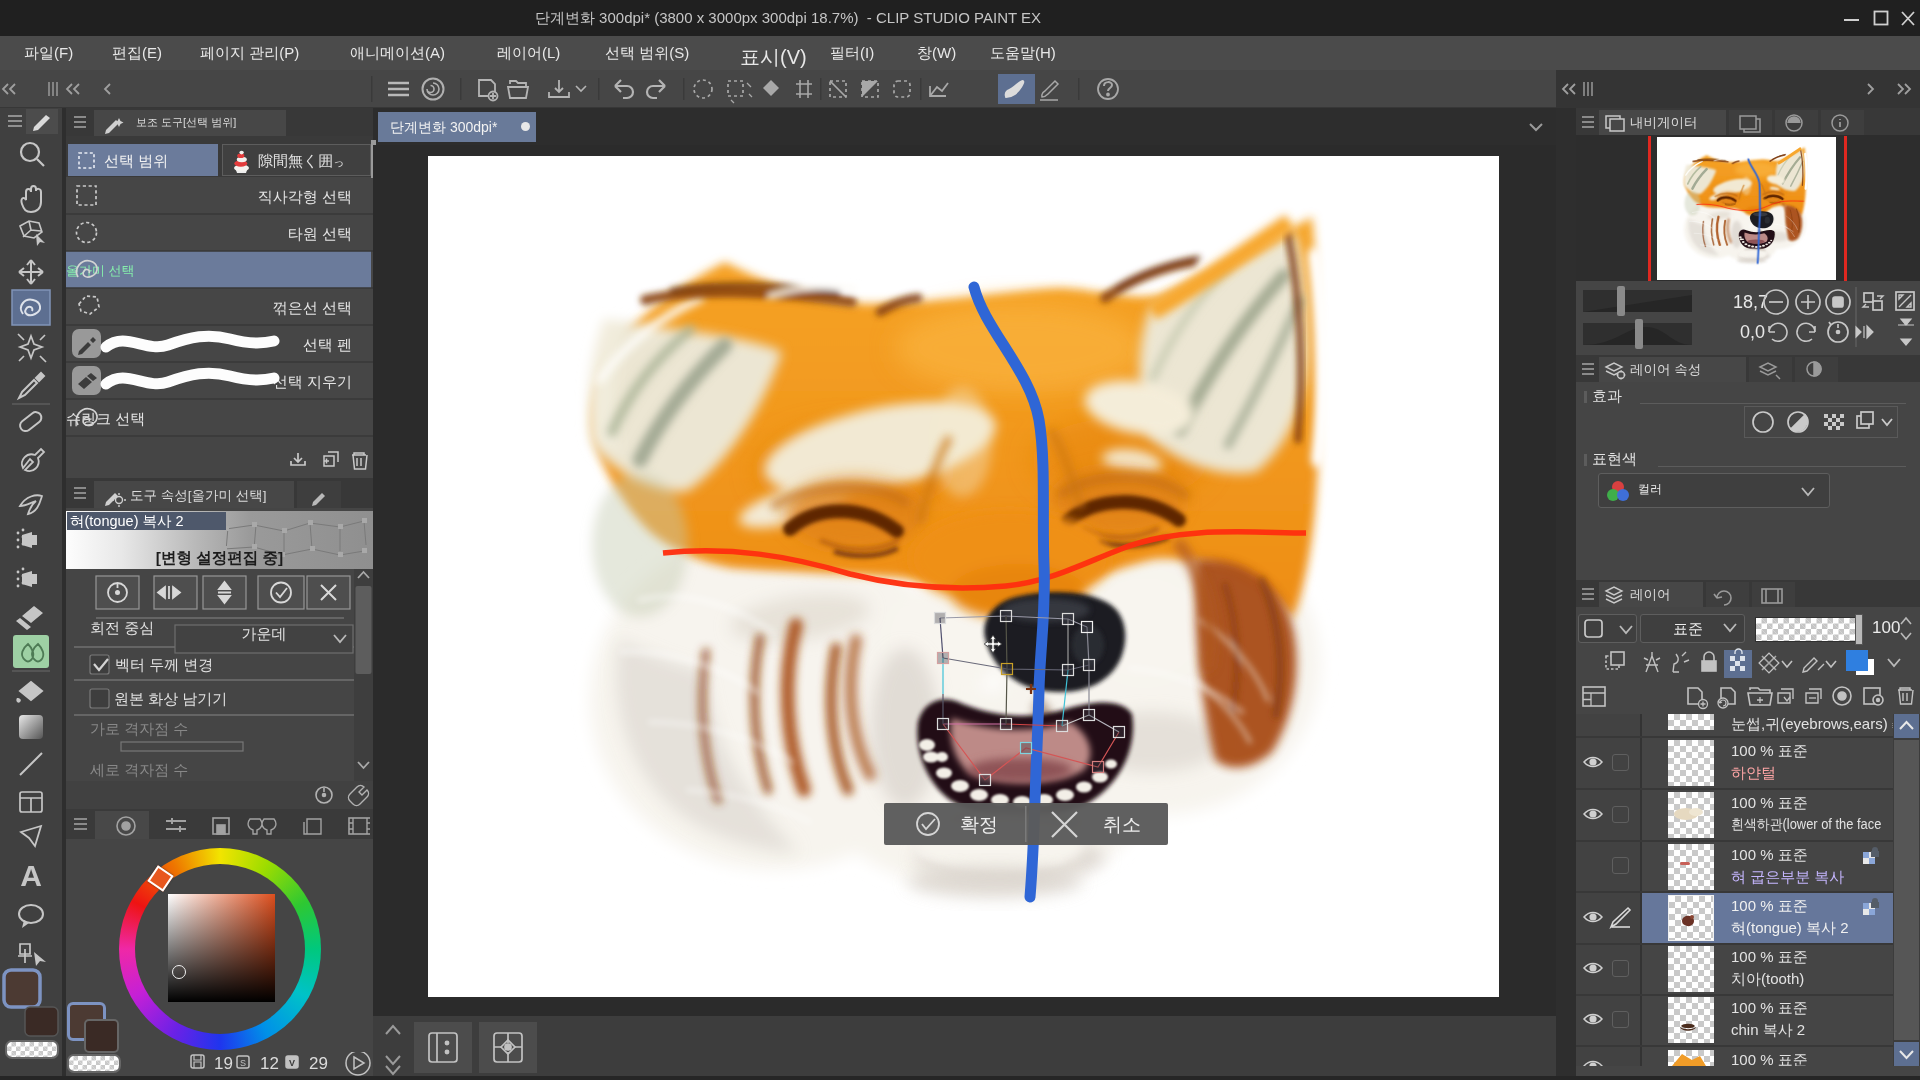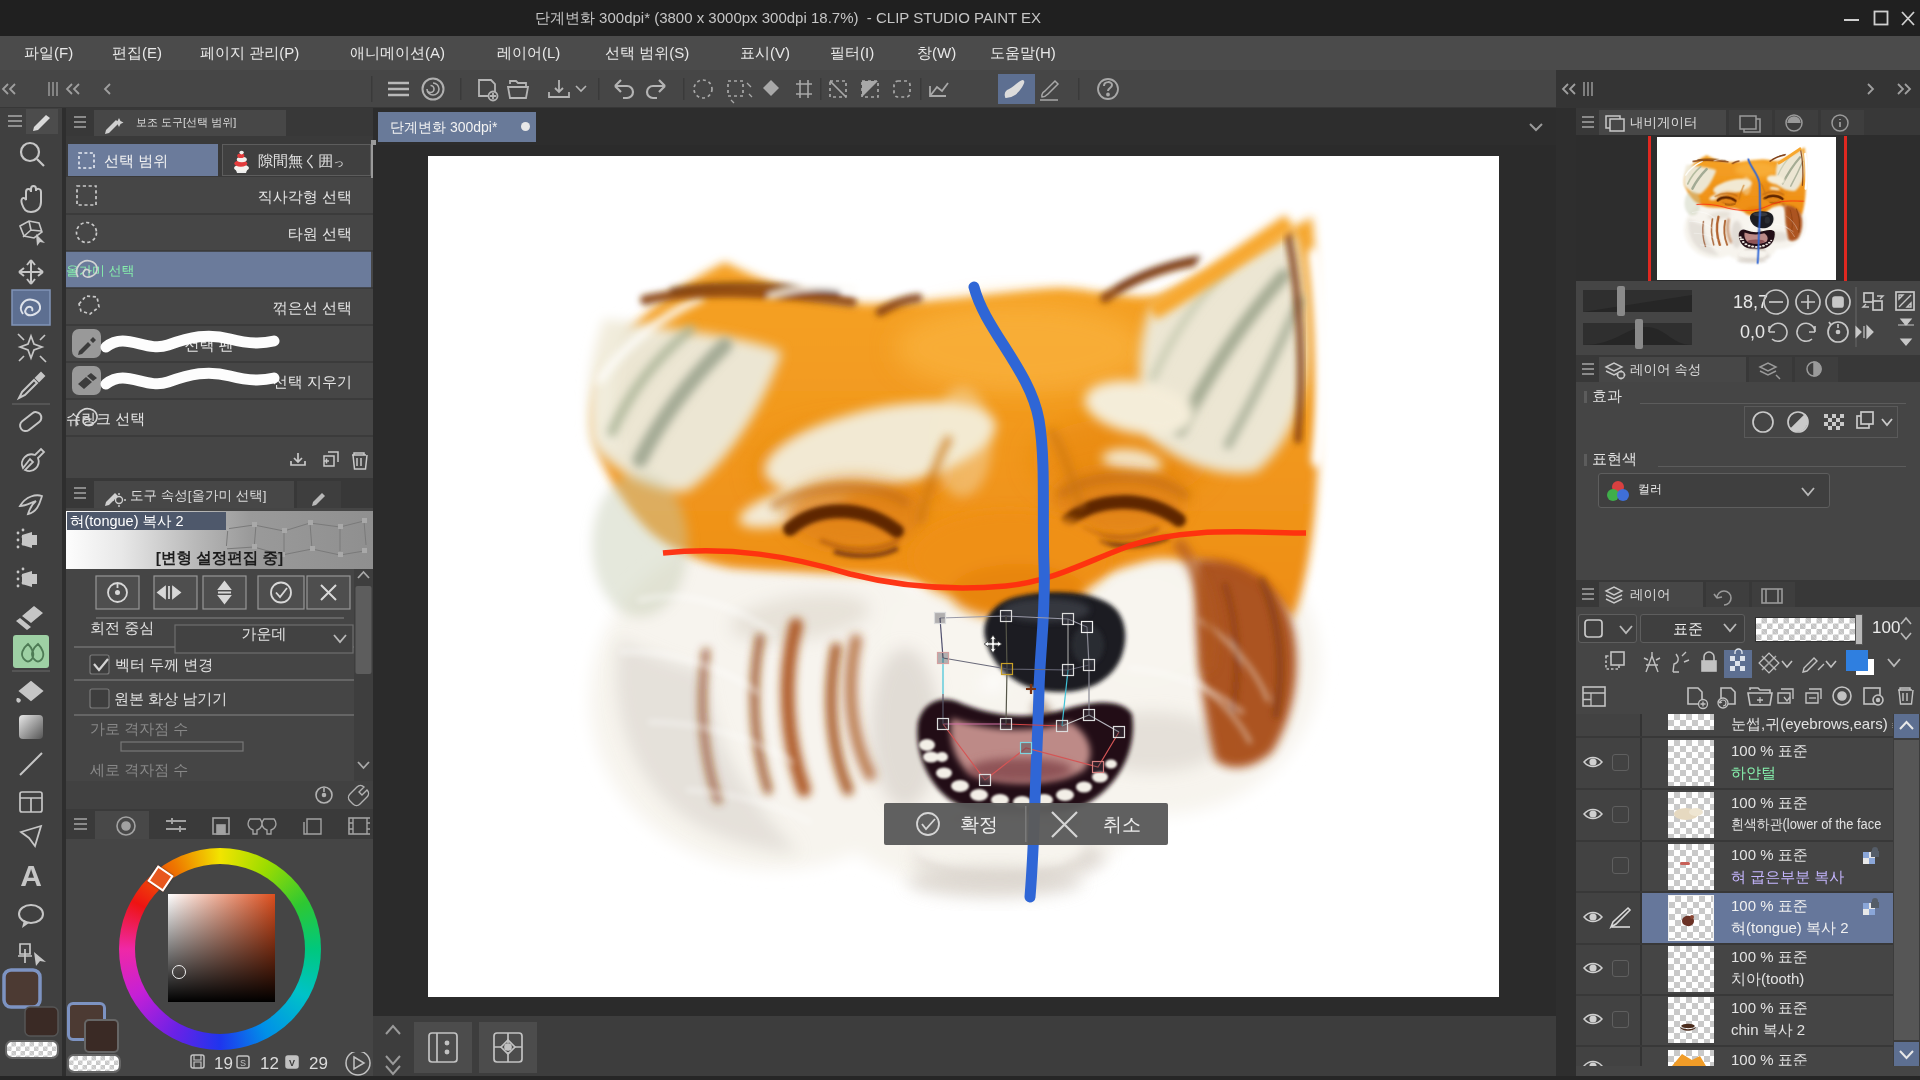--- a/index.html
+++ b/index.html
@@ -19,21 +19,21 @@
  <path d="M66 12 L78 25 M78 12 L66 25" stroke="#cfcfcf" stroke-width="1.8"></path>
 </svg>
 
 <div class="ab" style="left:0;top:36px;width:1920px;height:34px;background:#4b4b4b"></div>
 <div class="tx" style="left:24px;top:44px;font-size:15px;color:#e8e8e8">파일(F)</div>
 <div class="tx" style="left:112px;top:44px;font-size:15px;color:#e8e8e8">편집(E)</div>
 <div class="tx" style="left:200px;top:44px;font-size:15px;color:#e8e8e8">페이지 관리(P)</div>
 <div class="tx" style="left:350px;top:44px;font-size:15px;color:#e8e8e8">애니메이션(A)</div>
 <div class="tx" style="left:497px;top:44px;font-size:15px;color:#e8e8e8">레이어(L)</div>
 <div class="tx" style="left:605px;top:44px;font-size:15px;color:#e8e8e8">선택 범위(S)</div>
-<div class="tx" style="left:740px;top:44px;font-size:15px;color:#e8e8e8">표시(V)</div>
+<div class="tx" style="left:740px;top:44px;font-size:20px;color:#e8e8e8">표시(V)</div>
 <div class="tx" style="left:830px;top:44px;font-size:15px;color:#e8e8e8">필터(I)</div>
 <div class="tx" style="left:917px;top:44px;font-size:15px;color:#e8e8e8">창(W)</div>
 <div class="tx" style="left:990px;top:44px;font-size:15px;color:#e8e8e8">도움말(H)</div>
 
 <div class="ab" style="left:0;top:70px;width:1920px;height:38px;background:#464646;border-bottom:1px solid #373737;box-sizing:border-box"></div>
 <div class="ab" style="left:1556px;top:70px;width:364px;height:38px;background:#343434"></div>
 <svg class="ab" style="left:0;top:70px" width="1920" height="38" viewBox="0 0 1920 38">
  <g stroke="#9f9f9f" stroke-width="1.8" fill="none">
   <path d="M8 14 L3 19 L8 24 M15 14 L10 19 L15 24"></path>
   <path d="M49 12 v14 M53 12 v14 M57 12 v14" stroke-width="1.4"></path>
@@ -195,21 +195,21 @@
   <ellipse cx="12.8" cy="8.8" rx="3.6" ry="2.3" fill="#e23b3b"></ellipse>
   <ellipse cx="13.6" cy="5.6" rx="2.2" ry="1.8" fill="#f4f2ee"></ellipse>
  </svg>
  <div class="tx" style="left:192px;top:44px;font-size:15px;color:#e0e0e0">隙間無く囲<span style="font-size:11px">っ</span></div>
  <div class="ab" style="left:0;top:69px;width:307px;height:259px;background:#464646"></div>
  <div class="tx" style="left:0;top:80px;width:286px;text-align:right;font-size:15px;color:#e4e4e4">직사각형 선택</div>
  <div class="tx" style="left:0;top:117px;width:286px;text-align:right;font-size:15px;color:#e4e4e4">타원 선택</div>
  <div class="ab" style="left:0;top:143px;width:305px;height:37px;background:#6b7b9b"></div>
  <div class="tx" style="left:0;top:154px;width:286px;text-align:left;font-size:13px;color:#86efac">올가미 선택</div>
  <div class="tx" style="left:0;top:191px;width:286px;text-align:right;font-size:15px;color:#e4e4e4">꺾은선 선택</div>
- <div class="tx" style="left:0;top:228px;width:286px;text-align:center;font-size:15px;color:#e4e4e4">선택 펜</div>
+ <div class="tx" style="left:0;top:228px;width:286px;text-align:right;font-size:15px;color:#e4e4e4">선택 펜</div>
  <div class="tx" style="left:0;top:265px;width:286px;text-align:right;font-size:15px;color:#e4e4e4">선택 지우기</div>
  <div class="tx" style="left:0;top:302px;width:286px;font-size:15px;color:#e4e4e4">슈링크 선택</div>
  <svg class="ab" style="left:0;top:69px" width="307" height="260" viewBox="0 0 307 260">
   <g fill="none" stroke="#383838" stroke-width="1.5">
    <path d="M0 37 h307 M0 74 h307 M0 111 h307 M0 148 h307 M0 185 h307 M0 222 h307 M0 259 h307"></path>
   </g>
   <g fill="none" stroke="#c9c9c9" stroke-width="1.7">
    <rect x="11" y="9" width="19" height="19" stroke-dasharray="3.2 2.6"></rect>
    <circle cx="20.5" cy="55.5" r="10" stroke-dasharray="3.2 2.6"></circle>
    <path d="M12 100 c-5 -9 4 -18 12 -16 c8 2 10 11 2 15 c-6 3 -11 -1 -8 -5 c2 -3 7 -1 5 2" stroke="#d4d4d4"></path>
@@ -828,21 +828,21 @@
   <div class="ab chk" style="left:92px;top:0;width:46px;height:16px"></div>
   <div class="tx" style="left:155px;top:1px;font-size:15px;color:#e2e2e2;width:180px;overflow:hidden">눈썹,귀(eyebrows,ears) <span style="font-size:11px">≡</span></div>
 
   <svg class="ab" style="left:6px;top:40px" width="22" height="16">
         <path d="M2 8 C7 2 15 2 20 8 C15 14 7 14 2 8 Z" fill="none" stroke="#cfcfcf" stroke-width="1.5"></path>
         <circle cx="11" cy="8" r="3.6" fill="#cfcfcf"></circle>
       </svg>
   <div class="ab" style="left:36px;top:40px;width:15px;height:15px;border:1.5px solid #5f5f5f;border-radius:3px"></div>
   <div class="ab chk" style="left:92px;top:26px;width:46px;height:46px"></div>
   <div class="tx" style="left:155px;top:28px;font-size:15px;color:#e2e2e2">100 % 표준</div>
-  <div class="tx" style="left:155px;top:50px;font-size:15px;color:#86efac">하얀털</div>
+  <div class="tx" style="left:155px;top:50px;font-size:15px;color:#fca5a5">하얀털</div>
 
   <svg class="ab" style="left:6px;top:92px" width="22" height="16">
         <path d="M2 8 C7 2 15 2 20 8 C15 14 7 14 2 8 Z" fill="none" stroke="#cfcfcf" stroke-width="1.5"></path>
         <circle cx="11" cy="8" r="3.6" fill="#cfcfcf"></circle>
       </svg>
   <div class="ab" style="left:36px;top:92px;width:15px;height:15px;border:1.5px solid #5f5f5f;border-radius:3px"></div>
   <div class="ab chk" style="left:92px;top:78px;width:46px;height:46px"></div>
   <svg class="ab" style="left:92px;top:78px" width="46" height="46">
         <ellipse cx="18" cy="22" rx="12" ry="6" fill="#e6d9c0"></ellipse>
         <ellipse cx="28" cy="20" rx="7" ry="4" fill="#efe6d2"></ellipse>

